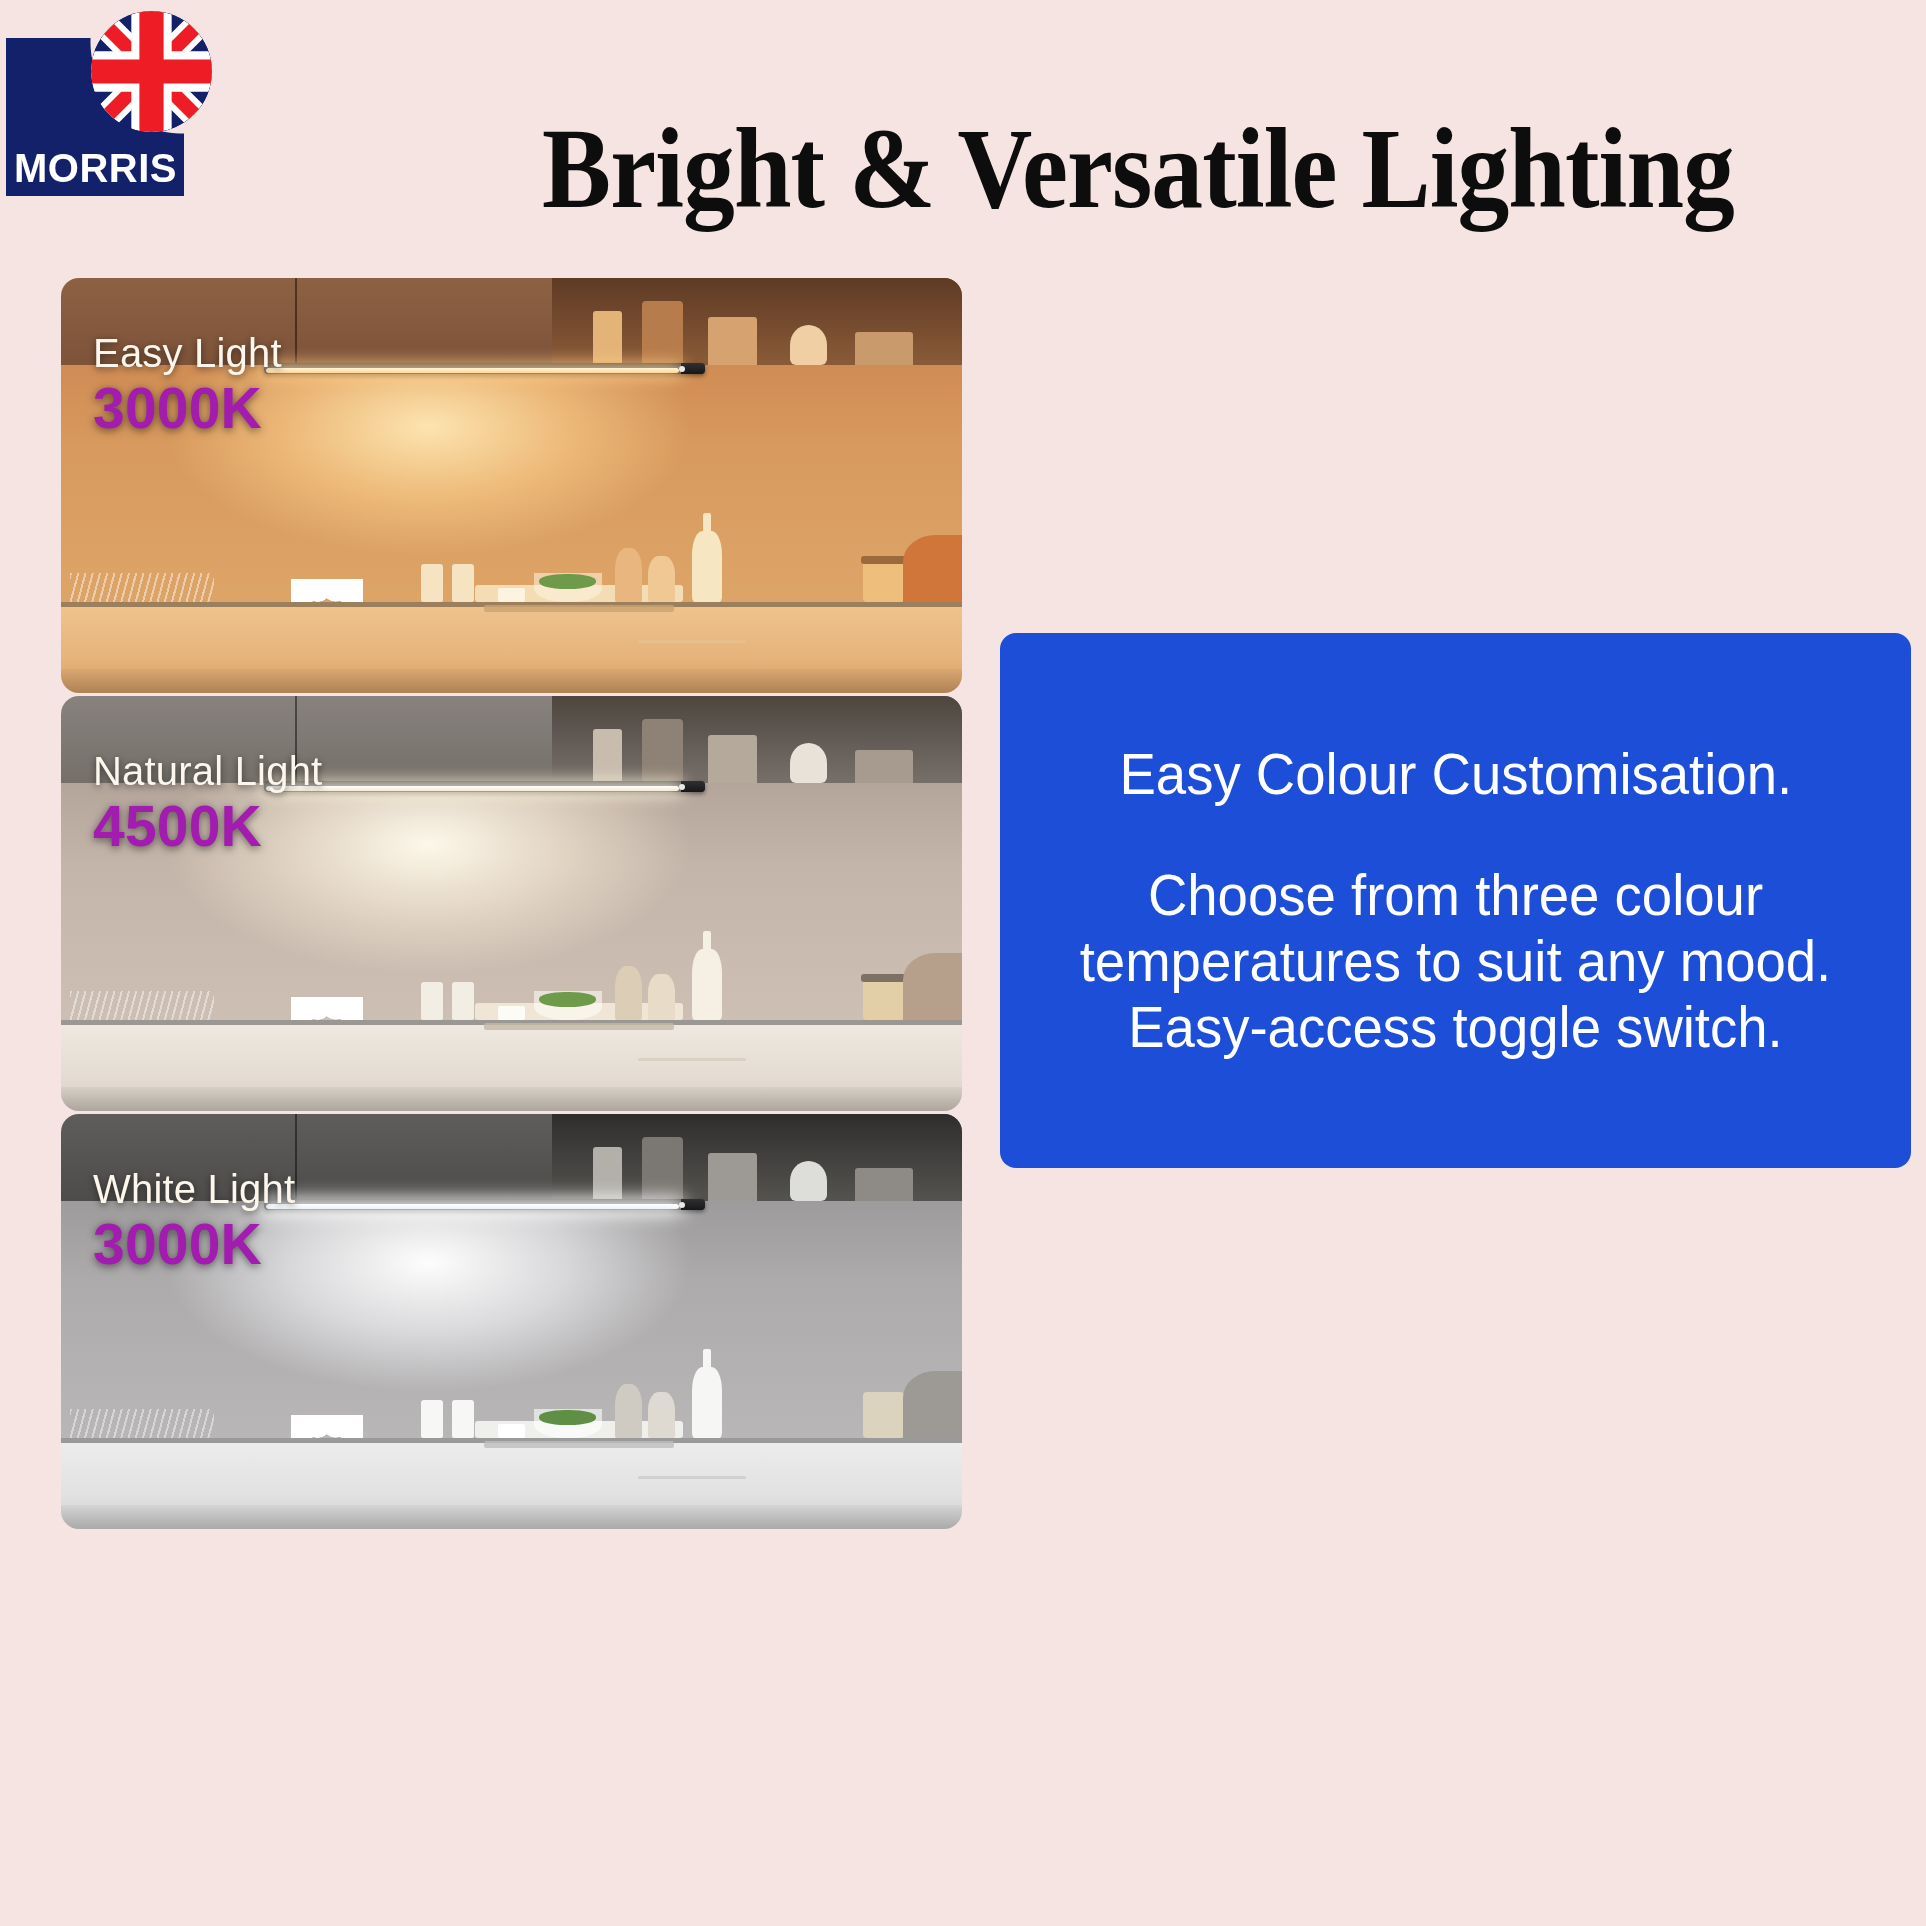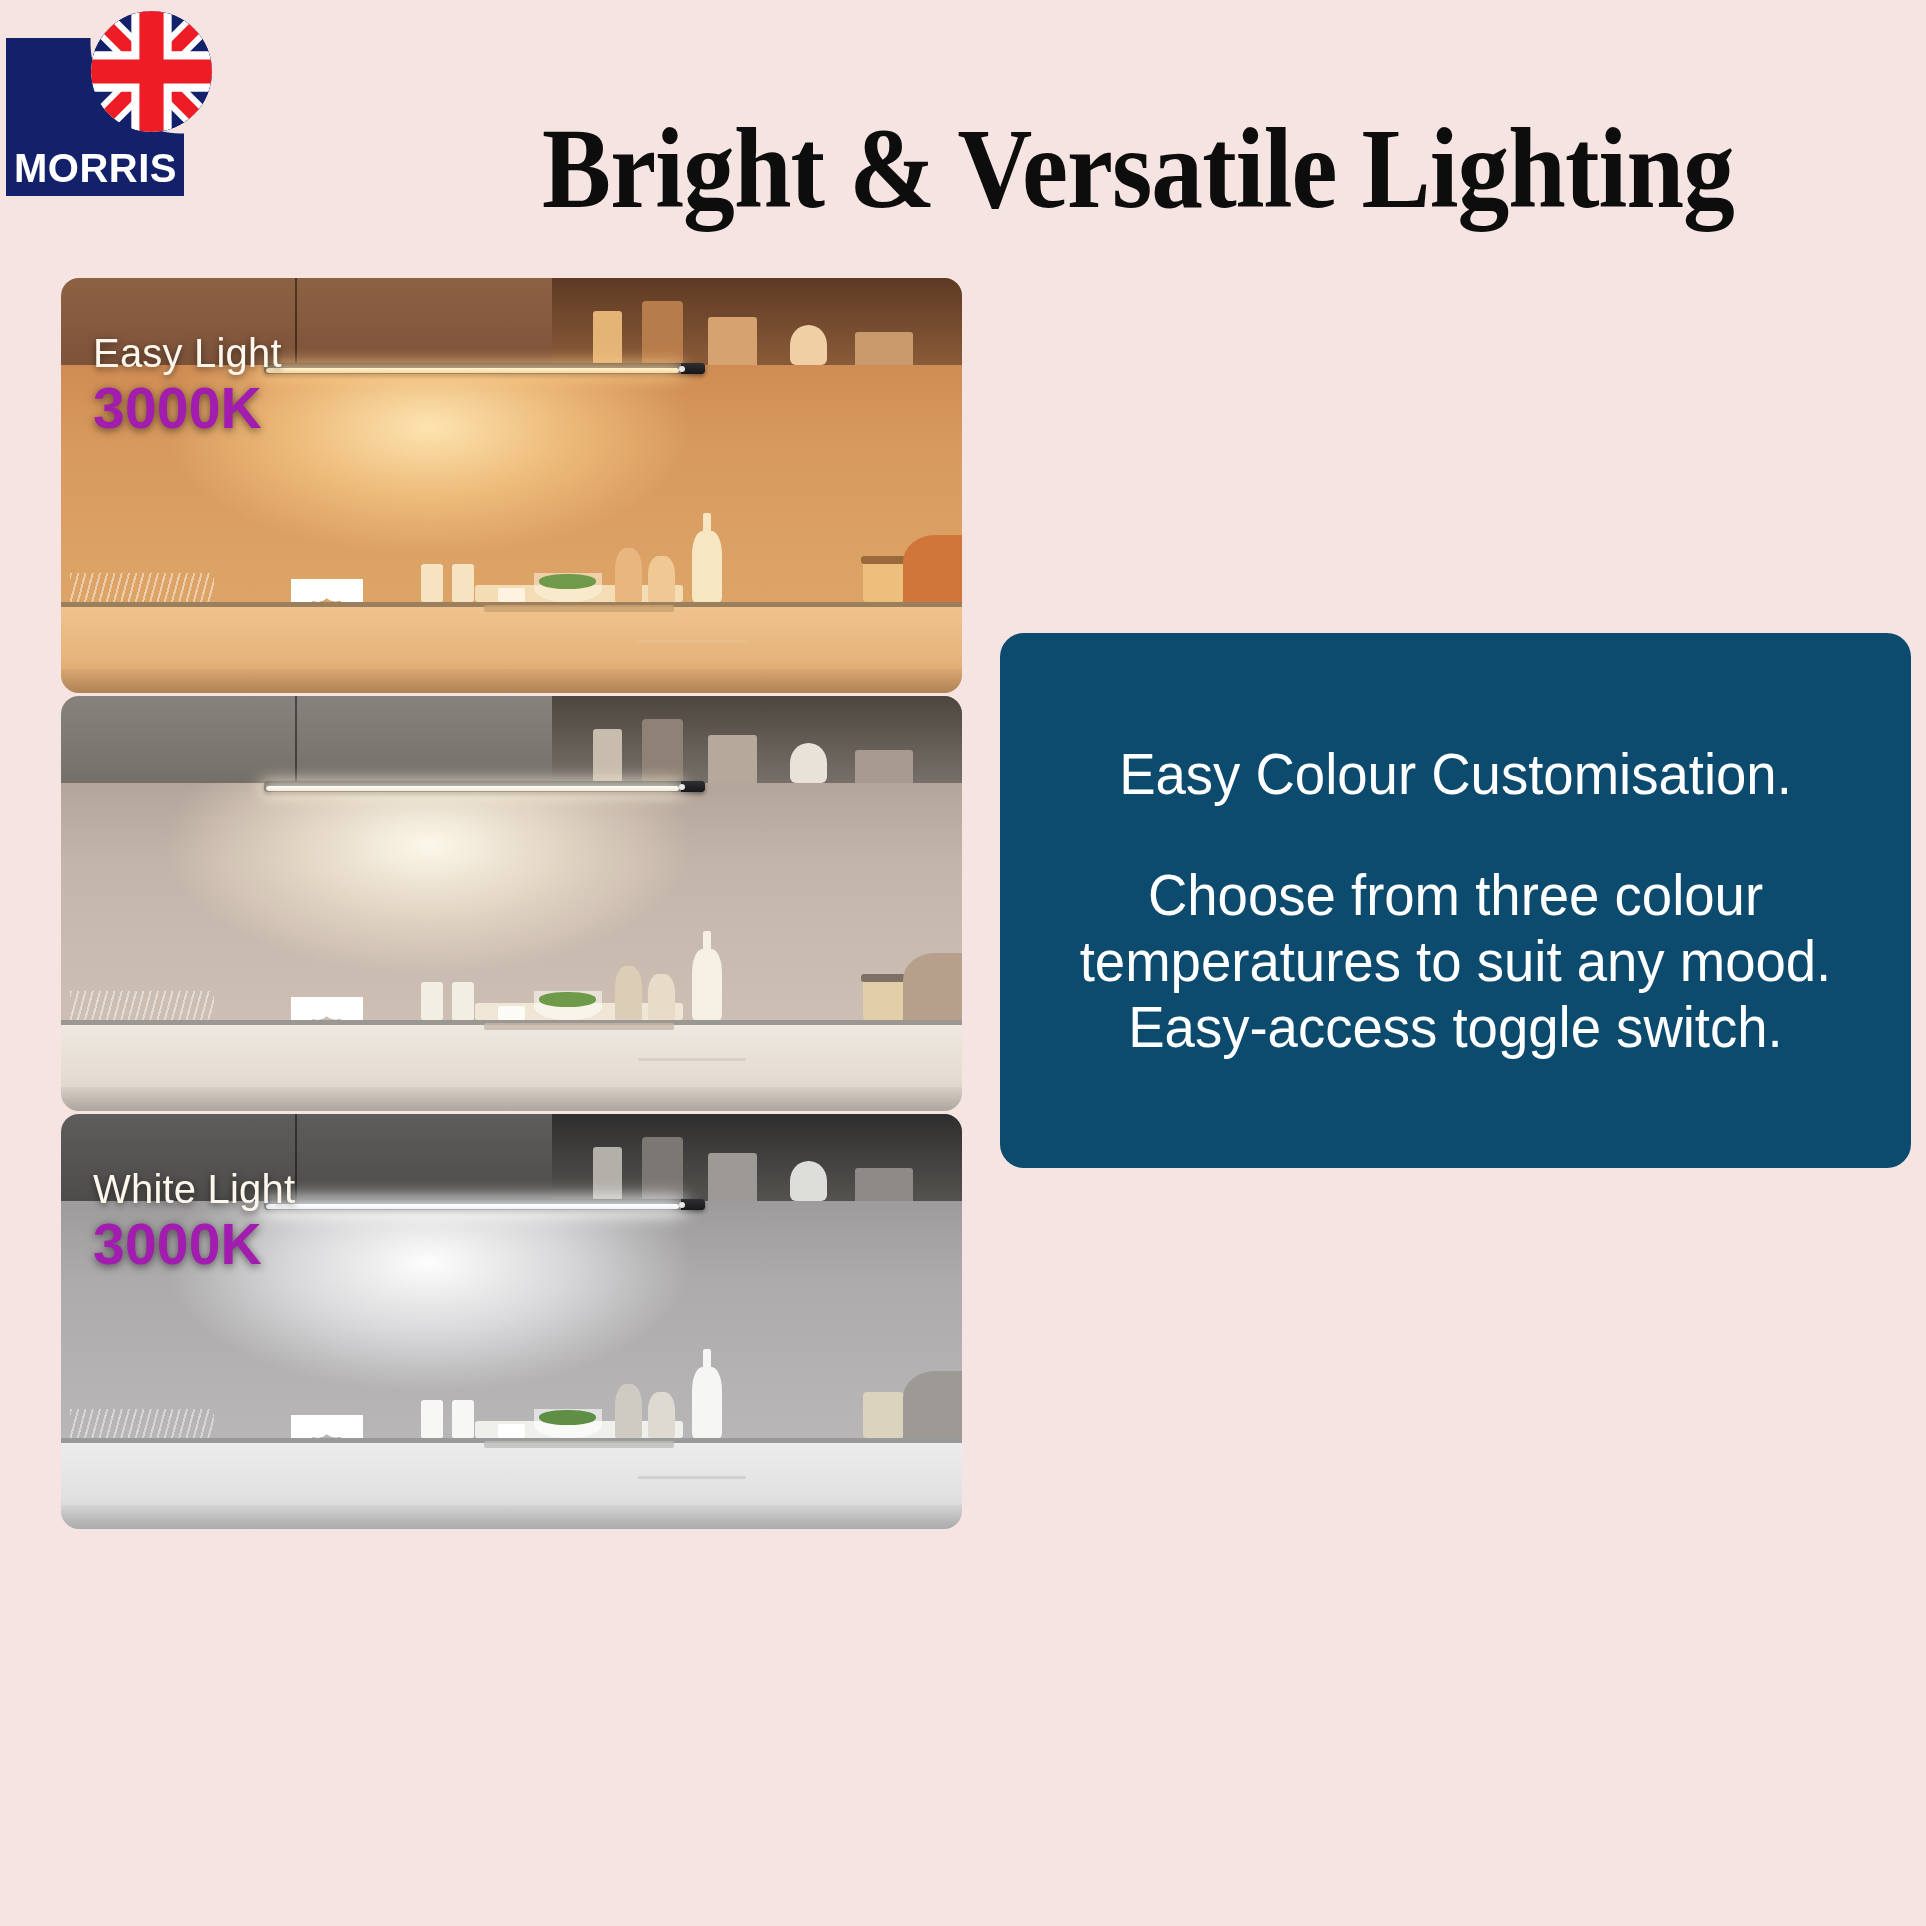--- a/index.html
+++ b/index.html
@@ -130,22 +130,22 @@
     text-shadow:0 2px 7px rgba(0,0,0,.55);letter-spacing:0.2px;
   }
   .caption .kelvin{
     font-size:57px;color:#a21caf;font-weight:bold;line-height:1;margin-top:7px;
     text-shadow:0 2px 8px rgba(0,0,0,.55);letter-spacing:0.2px;
   }
 
   
   #info-card{
     position:absolute;left:1000px;top:633px;width:911px;height:535px;
-    background:#0c4a6e;border-radius:24px;
-    display:flex;flex-direction:column;justify-content:center;
+    background:#1d4ed8;border-radius:16px;
+    display:flex;flex-direction:column;align-items:center;justify-content:center;
     padding:26px 34px;box-sizing:border-box;
   }
   #info-card p{
     margin:0;color:#ffffff;text-align:center;
     font-size:58px;line-height:1.14;font-weight:normal;
     transform:scaleX(0.94);
   }
   #info-card .gap{height:55px;}
 </style>
 </head>
@@ -267,20 +267,24 @@
     <div class="prop mill mill-b" style="background:#e8dcc8;"></div>
     <div class="prop oil" style="background:#f5f0e3;">
       <div class="neck" style="background:#f5f0e3;"></div>
     </div>
     <div class="utensil" style="background:#cfc3b2;"></div>
     <div class="prop pasta-jar" style="background:#e2cfa8;">
       <div class="lid" style="background:#7d7065;"></div>
     </div>
     <div class="prop breadbox" style="background:#b6a08b;"></div>
   </div>
+  <div class="caption">
+    <div class="name">Natural Light</div>
+    <div class="kelvin">4500K</div>
+  </div>
 </div>
 
 <div class="panel" id="panel-white">
   <div class="scene">
     <div class="wall" style="background:linear-gradient(180deg,#9d9b9c 0%,#adabac 35%,#b8b6b7 100%);"></div>
     <div class="glow" style="background:radial-gradient(ellipse 52% 60% at 42% 22%, rgba(255,255,255,.98) 0%, rgba(246,247,250,.6) 38%, rgba(240,242,246,0) 72%);"></div>
     <div class="cab" style="background:linear-gradient(180deg,#5e5d5c 0%,#4d4c4b 100%);">
       <div class="cab-seam" style="left:26%"></div>
       <div class="cab-seam" style="left:54.5%"></div>
     </div>

